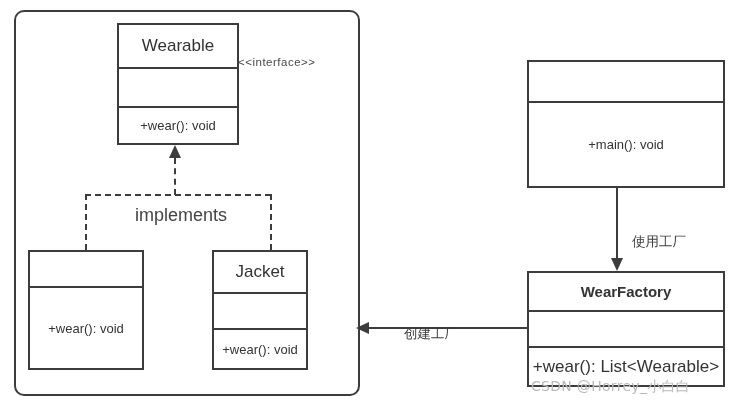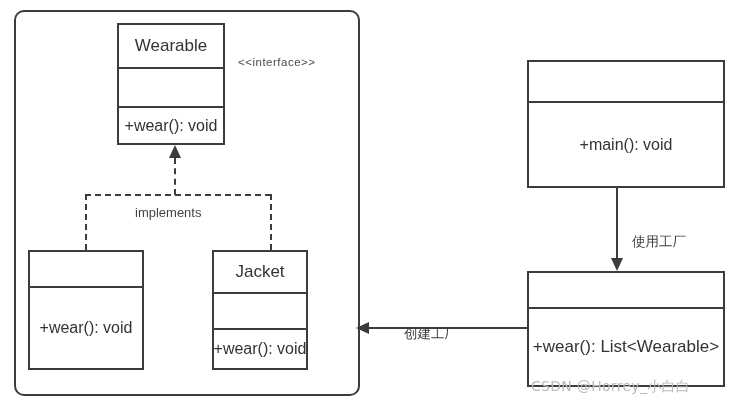--- a/index.html
+++ b/index.html
@@ -53,31 +53,31 @@
   .cb-ops {
     box-sizing: border-box;
     display: flex;
     align-items: center;
     justify-content: center;
     color: #333333;
     white-space: nowrap;
   }
   .title-plain { font-size: 17px; font-weight: normal; }
   .title-bold  { font-size: 15px; font-weight: bold; }
-  .ops-text    { font-size: 16px; }
+  .ops-text    { font-size: 13px; }
   .ops-text-sm { font-size: 17px; }
 
   
   .label {
     position: absolute;
     color: #4a4a4a;
     white-space: nowrap;
   }
   .stereotype { font-size: 11.5px; letter-spacing: 0.5px; }
-  .edge-label { font-size: 13px; color: #444444; }
+  .edge-label { font-size: 18px; color: #444444; }
   .cn-label   { font-family: "DejaVu Sans", "Liberation Sans", sans-serif; font-size: 13.5px; color: #3d3d3d; margin-top: 20px; }
 
   
   .line {
     position: absolute;
     background: #3c3c3c;
   }
   .vline { width: 2px; }
   .hline { height: 2px; }
 
@@ -123,21 +123,21 @@
     letter-spacing: 0.3px;
   }
 </style>
 </head>
 <body>
 
 <div id="canvas">
 
   <div class="group-box" style="left:14px; top:10px; width:346px; height:386px;"></div>
 
-  <div class="class-box" style="left:117px; top:23px; width:108px; height:122px;">
+  <div class="class-box" style="left:117px; top:23px; width:122px; height:122px;">
     <div class="cb-name title-plain" style="height:44px;">Wearable</div>
     <div class="cb-attrs" style="height:39px;"></div>
     <div class="cb-ops ops-text" style="flex:1;">+wear(): void</div>
   </div>
 
   <div class="label stereotype" style="left:238px; top:40px;margin-top:16px;">&lt;&lt;interface&gt;&gt;</div>
 
   <div class="arrow arrow-up" style="left:169px; top:145px;"></div>
 
   <div class="dash-v" style="left:174px; top:158px; height:37px;"></div>
@@ -164,20 +164,21 @@
   <div class="class-box" style="left:527px; top:60px; width:198px; height:128px;">
     <div class="cb-attrs" style="height:41px;"></div>
     <div class="cb-ops ops-text" style="flex:1;">+main(): void</div>
   </div>
 
   <div class="line vline" style="left:616px; top:188px; height:72px;"></div>
   <div class="arrow arrow-down" style="left:611px; top:258px;"></div>
   <div class="label cn-label" style="left:632px; top:213px;">使用工厂</div>
 
   <div class="class-box" style="left:527px; top:271px; width:198px; height:116px;">
+    <div class="cb-name title-bold" style="height:39px;">WearFactory</div>
     <div class="cb-attrs" style="height:36px;"></div>
     <div class="cb-ops ops-text-sm" style="flex:1;">+wear(): List&lt;Wearable&gt;</div>
   </div>
 
   <div class="line hline" style="left:368px; top:327px; width:160px;"></div>
   <div class="arrow arrow-left" style="left:356px; top:322px;"></div>
   <div class="label cn-label" style="left:404px; top:305px;">创建工厂</div>
 
   <div class="watermark" style="left:531px; top:378px;">CSDN @Horrey_小白白</div>
 

